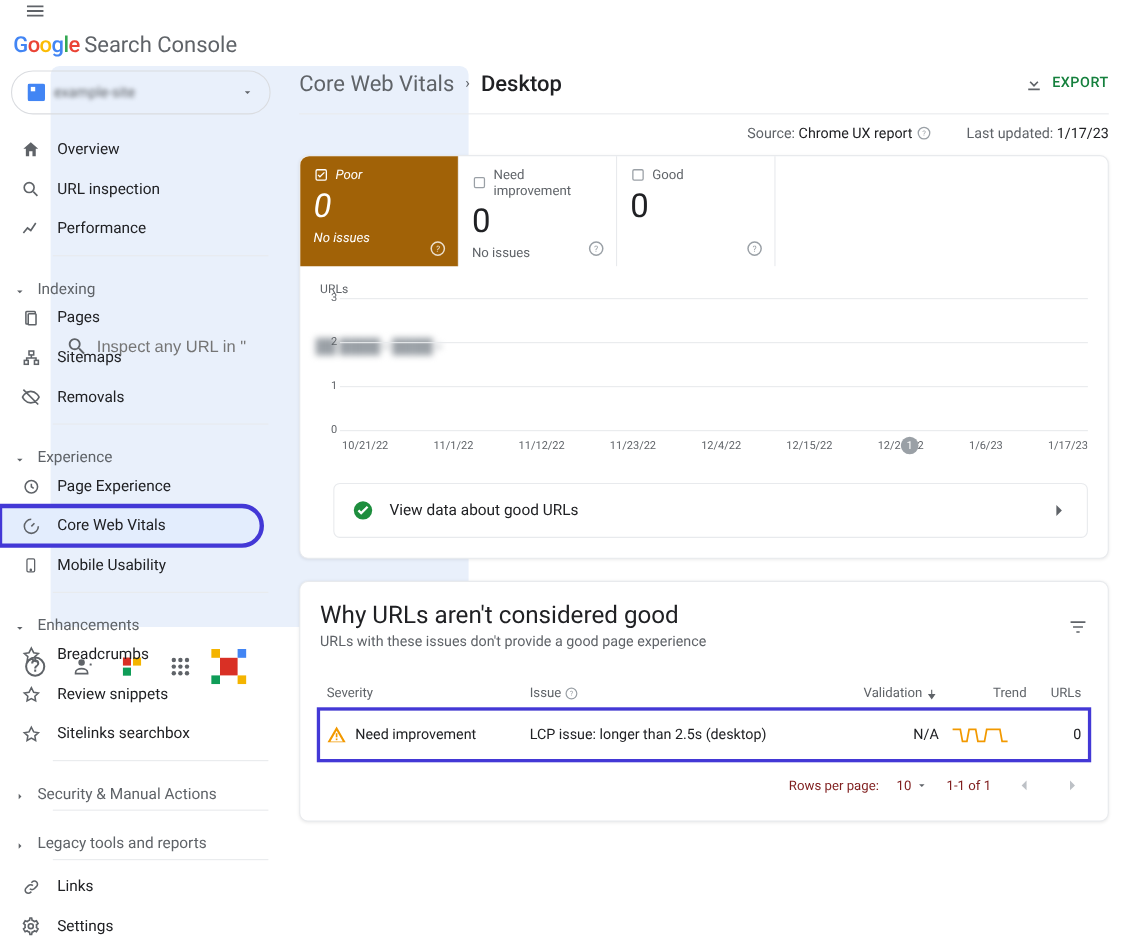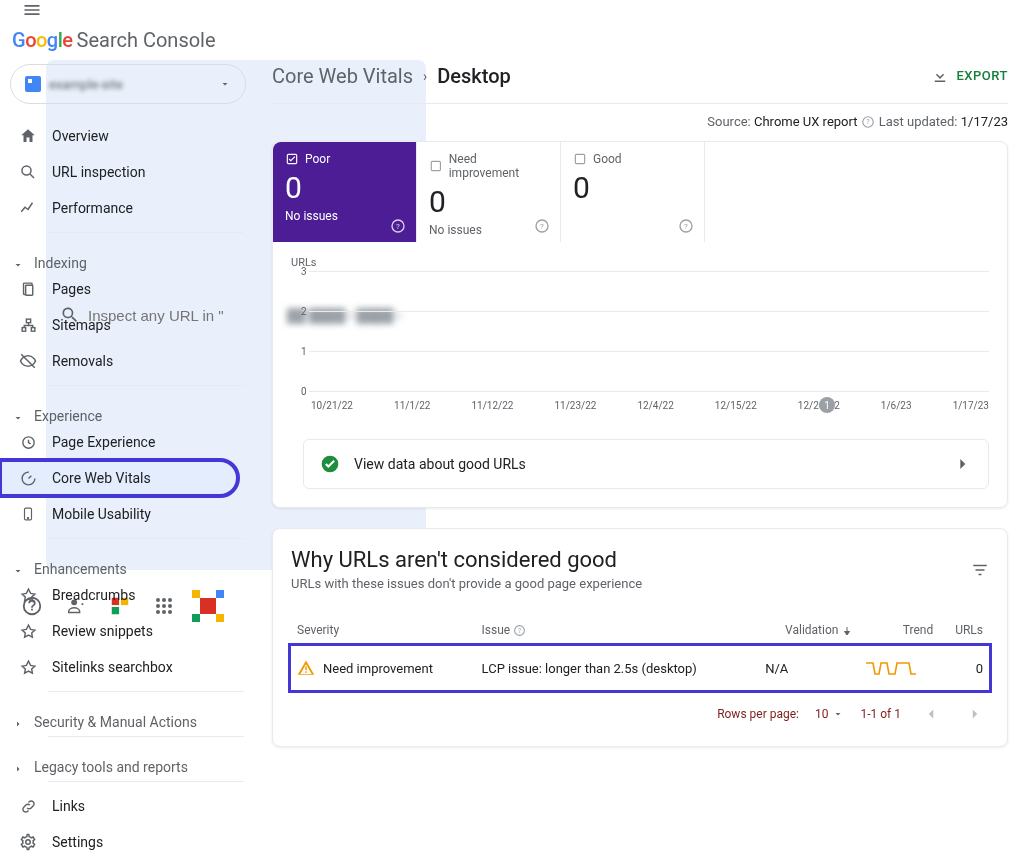--- a/index.html
+++ b/index.html
@@ -37,35 +37,35 @@
 .nav-icon { width:20px; height:20px; display:flex; align-items:center; justify-content:center; flex-shrink:0;}
 
 
 .breadcrumb-row { display: flex; align-items: center; height: 56px; border-bottom: 1px solid #e8eaed; margin-bottom:10px;}
 .bc-item { font-size: 20px; color:#5f6368; }
 .bc-item.cur { color:#202124; font-weight:500;}
 .bc-sep { margin: 0 10px; color:#5f6368; }
 .export-btn { margin-left: auto; display:flex; align-items:center; gap:8px; color:#15803d; font-size:13px; font-weight:500; letter-spacing:.5px; cursor:pointer;}
 
 
-.source-row { display:flex; justify-content:flex-end; gap:4px; font-size:13px; color:#5f6368; margin-bottom:12px; align-items:center;}
+.source-row { display:flex; justify-content:flex-end; gap:32px; font-size:13px; color:#5f6368; margin-bottom:12px; align-items:center;}
 .source-row b { color:#202124; font-weight:400;}
 
 
 .card { background:#fff; border-radius:8px; box-shadow: 0 1px 3px rgba(0,0,0,.08); border:1px solid #e8eaed; }
 
 
 .status-tabs { display:flex; }
 .status-tab { width: 144px; height: 100px; border-right:1px solid #e8eaed; padding:10px 12px; position:relative; cursor:pointer; border-top-left-radius:8px;}
 .status-tab:nth-child(2),.status-tab:nth-child(3){ border-top-left-radius:0;}
 .status-tab .row1 { display:flex; align-items:center; gap:6px; font-size:12px;}
 .status-tab .num { font-size:30px; font-weight:400; margin-top:4px;}
 .status-tab .sub { font-size:12px; margin-top:4px;}
 .status-tab .q { position:absolute; right:10px; bottom:8px; color:rgba(255,255,255,.8); }
-.status-tab.poor { background:#4c1d95; color:#fff;}
+.status-tab.poor { background:#a16207; color:#fff;font-style:italic;}
 .status-tab.ni .q,.status-tab.good .q{ color:#9aa0a6;}
 .status-tab.ni,.status-tab.good { color:#5f6368;}
 .status-tab.ni .num,.status-tab.good .num { color:#202124;}
 
 
 .chart-wrap { padding: 14px 18px 10px 18px; }
 .chart-title { font-size:11px; color:#5f6368; margin-bottom:2px;}
 .chart { position:relative; height:140px; margin-left:10px;}
 .ylab { position:absolute; font-size:10px; color:#5f6368; transform:translateY(-50%); }
 .grid { position:absolute; left:8px; right:0; border-top:1px solid #e8eaed; }
@@ -479,21 +479,21 @@
                 <div class="sev-warn">
                   <svg width="18" height="18" viewBox="0 0 24 24">
                     <path fill="#f29900" d="M12 2L1 21h22L12 2zm0 5l7.5 13h-15L12 7z"></path>
                     <rect x="11" y="10" width="2" height="5" fill="#f29900"></rect>
                     <rect x="11" y="16.5" width="2" height="2" fill="#f29900"></rect>
                   </svg>
                   <span>Need improvement</span>
                 </div>
               </td>
             <td>LCP issue: longer than 2.5s (desktop)</td>
-            <td style="text-align:left">N/A</td>
+            <td style="text-align:right">N/A</td>
             <td style="text-align:right">
                 <svg class="trend-svg" viewBox="0 0 52 20">
                   <path d="M1 5 L8 5 L10 16 L14 16 L16 5 L22 5 L24 16 L30 16 L32 5 L44 5 L46 16 L51 16" fill="none" stroke="#f29900" stroke-width="1.6"></path>
                 </svg>
               </td>
             <td style="text-align:right">0</td>
           </tr>
         </tbody>
       </table>
 

